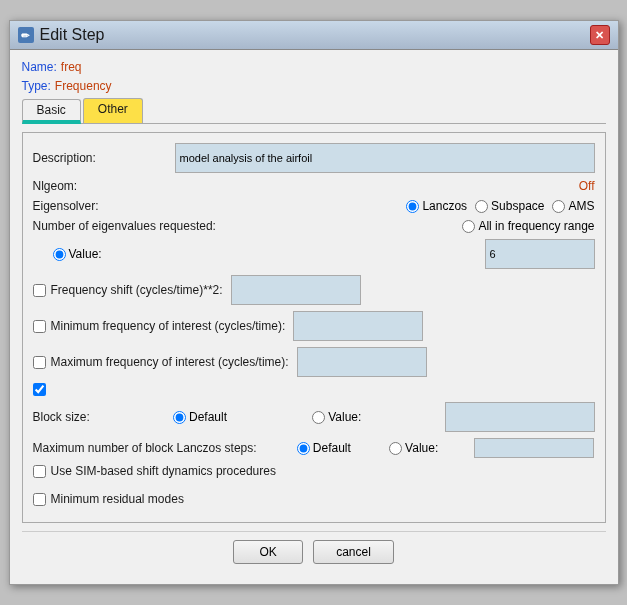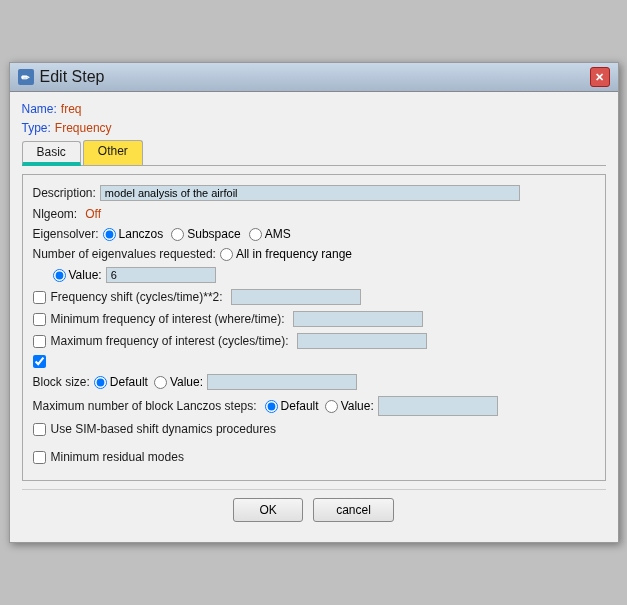--- a/index.html
+++ b/index.html
@@ -124,32 +124,33 @@
     .content-area {
       border: 1px solid #aaa;
       padding: 10px;
       background: #f0f0f0;
     }
 
     .form-row {
       display: flex;
       align-items: center;
       margin-bottom: 6px;
+      justify-content: space-between;
     }
 
     .form-label {
       color: #1a1a1a;
       white-space: nowrap;
       margin-right: 4px;
     }
 
     input[type="text"] {
       background: #ccdde8;
       border: 1px solid #aaa;
-      padding: 0 4px;
+      padding: 14px 4px;
       font-size: 11px;
       height: 16px;
     }
 
     input[type="text"].description-input {
       width: 420px;
     }
 
     input[type="text"].value-input {
       width: 110px;
@@ -297,21 +298,21 @@
       </div>
 
       <div class="checkbox-row">
         <input type="checkbox" style="">
         <span class="form-label">Frequency shift (cycles/time)**2:</span>
         <input type="text" class="medium-input" style="margin-left: 4px; background: rgb(204, 221, 232);" value="">
       </div>
 
       <div class="checkbox-row">
         <input type="checkbox" style="">
-        <span class="form-label">Minimum frequency of interest (where/time):</span>
+        <span class="form-label">Minimum frequency of interest (cycles/time):</span>
         <input type="text" class="medium-input" style="margin-left: 4px; background: rgb(204, 221, 232);" value="">
       </div>
 
       <div class="checkbox-row">
         <input type="checkbox" style="">
         <span class="form-label">Maximum frequency of interest (cycles/time):</span>
         <input type="text" class="medium-input" style="margin-left: 4px; background: rgb(204, 221, 232);" value="">
       </div>
 
       <div class="checkbox-row">

